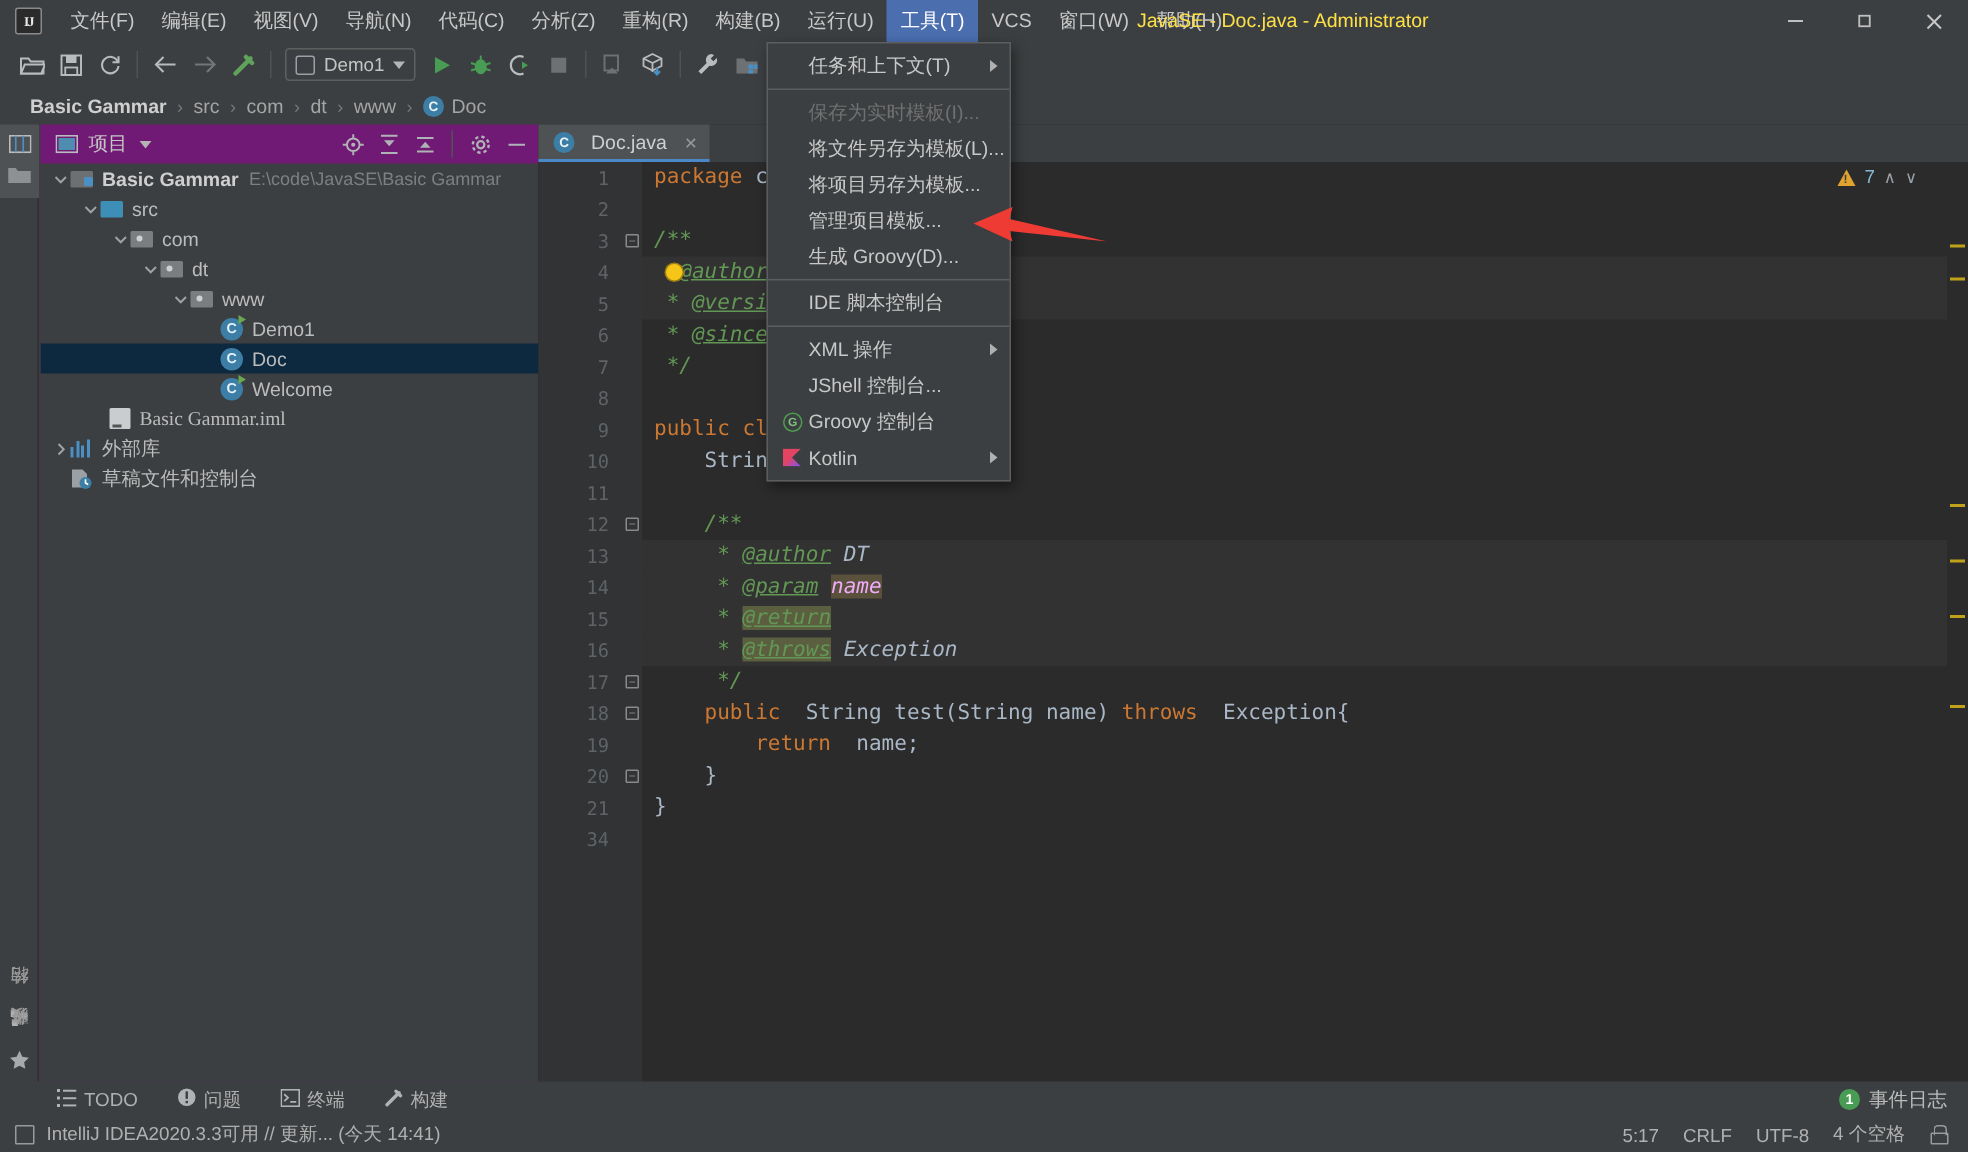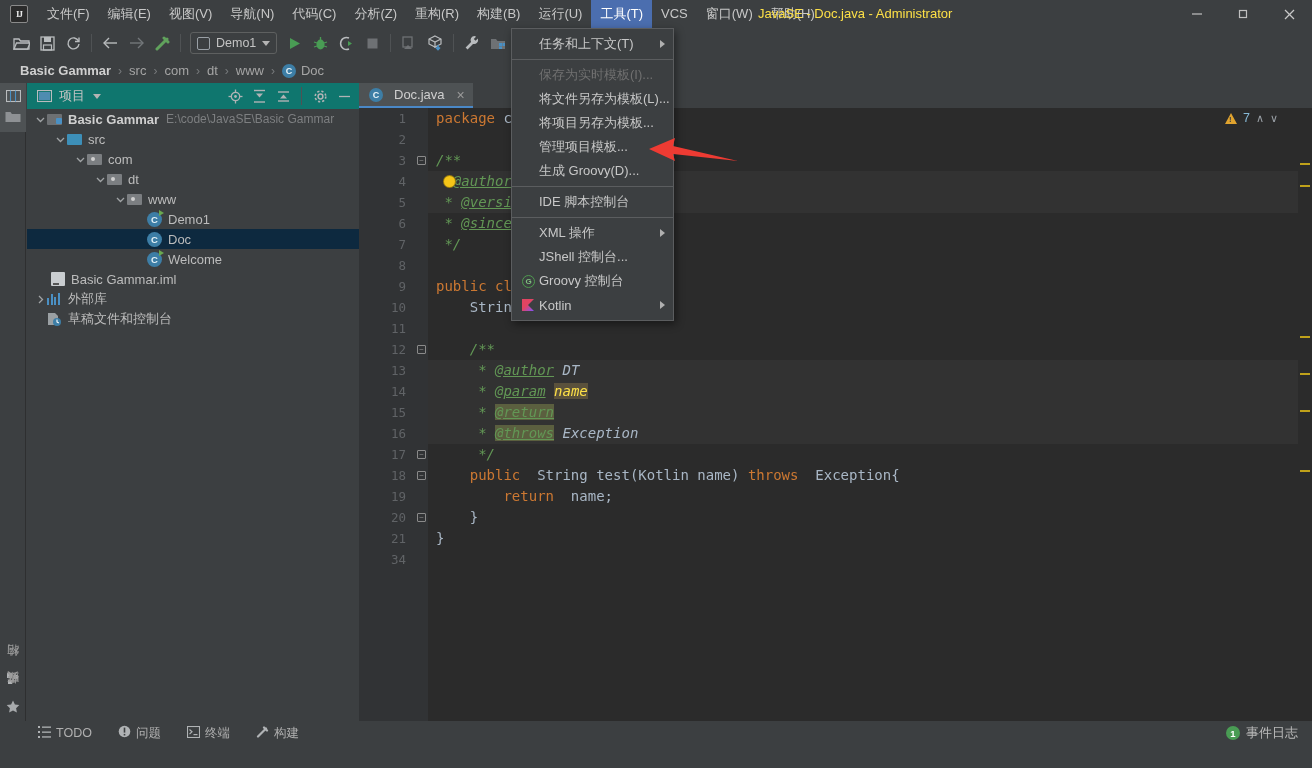--- a/index.html
+++ b/index.html
@@ -82,21 +82,21 @@
   .stripe-btn { width: 26px; display: flex; align-items: center; justify-content: center; padding: 3px 0; }
   .vlabel {
     writing-mode: vertical-rl; transform: rotate(180deg);
     font-size: 12px; color: #9a9a9a; letter-spacing: 0px; padding: 4px 0;
   }
   .stripe-bottom { position: absolute; left: 0; bottom: 4px; width: 26px; display: flex; flex-direction: column; align-items: center; }
 
   
   .projpanel {
     position: absolute; left: 27px; top: 83px; width: 332px; height: 638px;
-    background: #0f766e;
+    background: #701a75;
   }
   .pp-header { height: 26px; display: flex; align-items: center; padding: 0 4px 0 10px; }
   .pp-title { font-size: 13px; color: #c4c4c4; margin-left: 7px; }
   .pp-actions { margin-left: auto; display: flex; align-items: center; gap: 2px; }
   .pp-act { width: 22px; height: 22px; display: flex; align-items: center; justify-content: center; }
   .pp-tree { position: absolute; left: 0; top: 26px; right: 0; bottom: 0; background: #3c3f41; overflow: hidden; }
   .trow {
     height: 20px; display: flex; align-items: center; font-size: 13px; color: #bcbcbc;
     white-space: nowrap; padding-right: 4px;
   }
@@ -166,21 +166,21 @@
   .cline {
     height: 21px; line-height: 21px;
     font-family: "DejaVu Sans Mono", monospace; font-size: 14px;
     white-space: pre; padding-left: 8px; color: #a9b7c6;
   }
   .cline.hl { background: #323232; }
   .kw { color: #cc7832; }
   .cmt { color: #629755; font-style: italic; }
   .tagd { color: #629755; font-style: italic; text-decoration: underline; }
   .tagd-hl { color: #629755; font-style: italic; text-decoration: underline; background: #5b5f3f; }
-  .param-hl { color: #fde047; font-style: italic; background: #5a513c; }
+  .param-hl { color: #f0abfc; font-style: italic; background: #5a513c; }
   .mth { color: #a9b7c6; }
   .plain { color: #a9b7c6; }
   .ital { color: #a9b7c6; font-style: italic; }
   .fold-marker {
     position: absolute; left: 3px; width: 9px; height: 9px;
     border: 1px solid #8a8a8a; color: #8a8a8a; font-size: 8px; line-height: 7px;
     text-align: center; background: #313335; border-radius: 1px;
   }
   .bulb {
     position: absolute; width: 11px; height: 11px; border-radius: 50%;
@@ -552,21 +552,21 @@
         <div class="trow sel" style="padding-left: 106px;">
           <span class="arrow-r"></span>
           <span class="jicon">C</span>
           <span class="ttext">Doc</span>
         </div>
         <div class="trow" style="padding-left: 106px;">
           <span class="arrow-r"></span>
           <span class="jicon runnable">C</span>
           <span class="ttext">Welcome</span>
         </div>
-        <div class="trow" style="padding-left: 10px;">
+        <div class="trow" style="padding-left: 32px; font-family: Liberation Serif, serif;">
           <span class="arrow-r"></span>
           <span class="imlicon"></span>
           <span class="ttext">Basic Gammar.iml</span>
         </div>
         <div class="trow" style="padding-left: 6px;">
           <span class="arrow-r">
             <svg width="9" height="9" viewBox="0 0 9 9">
               <path d="M3 1l3.5 3.5L3 8" fill="none" stroke="#a0a3a5" stroke-width="1.3"></path>
             </svg>
           </span>
@@ -642,21 +642,21 @@
           <div class="cline">&nbsp;</div>
           <div class="cline"><span class="kw">public class </span><span class="plain">Doc {</span></div>
           <div class="cline"><span class="plain">    String</span><span class="plain"> name;</span></div>
           <div class="cline">&nbsp;</div>
           <div class="cline"><span class="cmt">    /**</span></div>
           <div class="cline hl"><span class="cmt">     * </span><span class="tagd">@author</span><span class="ital"> DT</span></div>
           <div class="cline hl"><span class="cmt">     * </span><span class="tagd">@param</span><span class="cmt"> </span><span class="param-hl">name</span></div>
           <div class="cline hl"><span class="cmt">     * </span><span class="tagd-hl">@return</span></div>
           <div class="cline hl"><span class="cmt">     * </span><span class="tagd-hl">@throws</span><span class="ital"> Exception</span></div>
           <div class="cline"><span class="cmt">     */</span></div>
-          <div class="cline"><span class="kw">    public </span><span class="plain"> String </span><span class="mth">test</span><span class="plain">(Kotlin name) </span><span class="kw">throws </span><span class="plain"> Exception{</span></div>
+          <div class="cline"><span class="kw">    public </span><span class="plain"> String </span><span class="mth">test</span><span class="plain">(String name) </span><span class="kw">throws </span><span class="plain"> Exception{</span></div>
           <div class="cline"><span class="kw">        return </span><span class="plain"> name;</span></div>
           <div class="cline"><span class="plain">    }</span></div>
           <div class="cline"><span class="plain">}</span></div>
           <div class="cline">&nbsp;</div>
           <div class="bulb" style="top: 68px; left: 16px;"></div>
         </div>
       <div class="markbar" id="markbar">
           <div class="mark" style="top: 30px;"></div>
           <div class="mark" style="top: 52px;"></div>
           <div class="mark" style="top: 203px;"></div>
@@ -769,14 +769,27 @@
             <path d="M8 1.5l3 3" stroke="#b0b3b5" stroke-width="2.2" stroke-linecap="round"></path>
           </svg></span>
         <span>构建</span>
       </div>
       <div class="bb-right">
         <span class="evt-badge">1</span>
         <span>事件日志</span>
       </div>
     </div>
 
+  <div class="statusbar">
+    <div class="sb-left">
+      <span class="sb-ico"></span>
+      <span>IntelliJ IDEA2020.3.3可用 // 更新... (今天 14:41)</span>
+    </div>
+    <div class="sb-right">
+      <span>5:17</span>
+      <span>CRLF</span>
+      <span>UTF-8</span>
+      <span>4 个空格</span>
+      <span class="lock-ic"></span>
+    </div>
+  </div>
 
 </div>
 
 </body></html>

